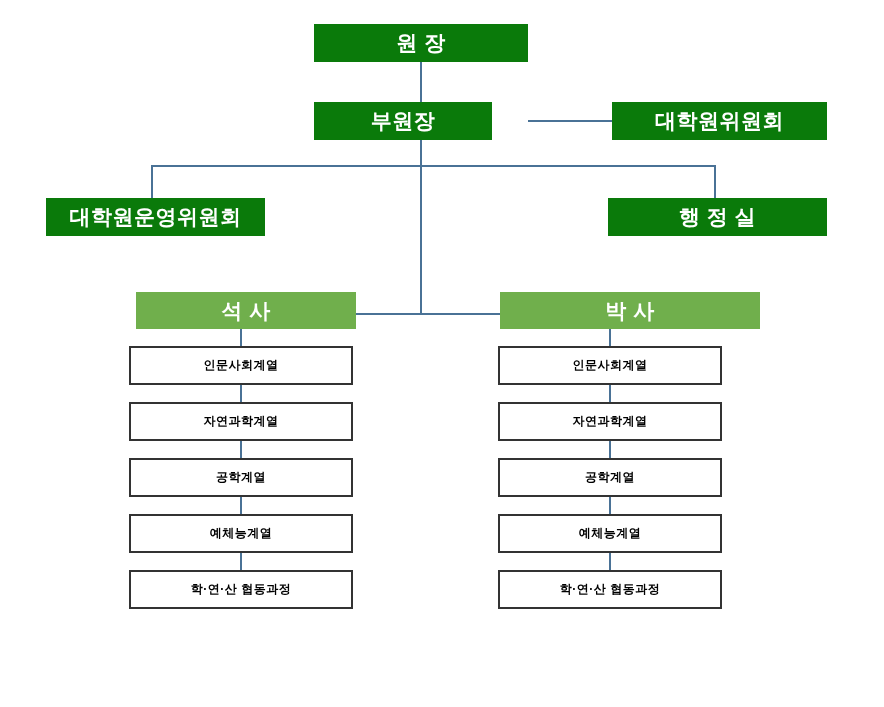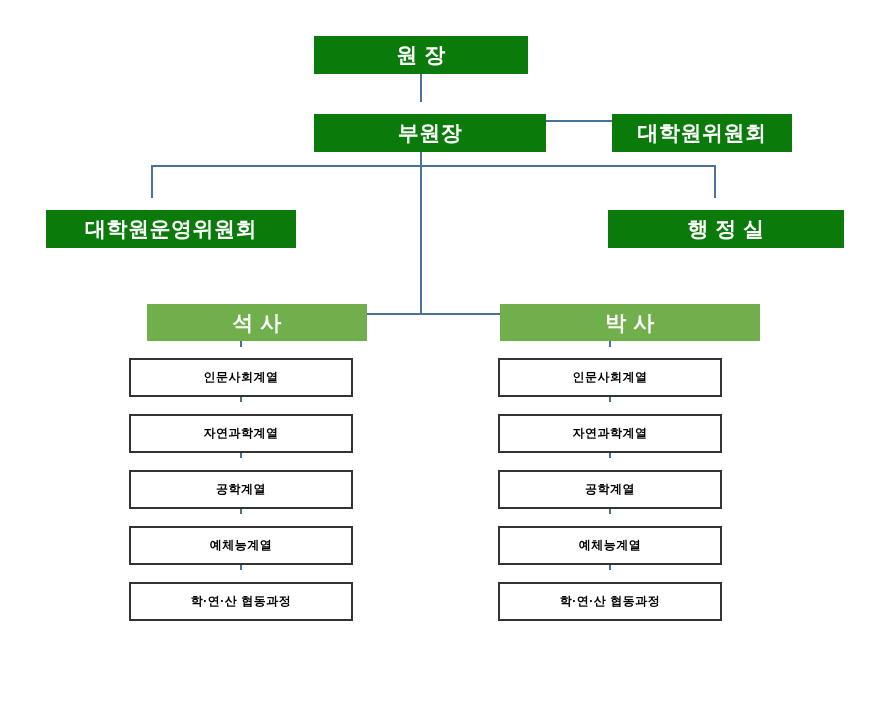--- a/index.html
+++ b/index.html
@@ -26,21 +26,20 @@
 
   
   .box {
     position: absolute;
     box-sizing: border-box;
     display: flex;
     align-items: center;
     justify-content: center;
     text-align: right;
     letter-spacing: 0.5px;
-    margin-top: 12px;
   }
 
   .box-dark {
     background: #0a7a0a;
     color: #ffffff;
     font-weight: bold;
     font-size: 21px;
   }
 
   .box-light {
@@ -86,29 +85,29 @@
   <div class="line line-v" style="left:240px; top:552px; height:18px;"></div>
 
   <div class="line line-v" style="left:609px; top:329px; height:18px;"></div>
   <div class="line line-v" style="left:609px; top:384px; height:18px;"></div>
   <div class="line line-v" style="left:609px; top:440px; height:18px;"></div>
   <div class="line line-v" style="left:609px; top:496px; height:18px;"></div>
   <div class="line line-v" style="left:609px; top:552px; height:18px;"></div>
 
   <div class="box box-dark" style="left:314px; top:24px; width:214px; height:38px;">원  장</div>
 
-  <div class="box box-dark" style="left:314px; top:102px; width:232px; height:38px;">부원장</div>
+  <div class="box box-dark" style="left:314px; top:102px; width:178px; height:38px;">부원장</div>
 
-  <div class="box box-dark" style="left:612px; top:102px; width:180px; height:38px;">대학원위원회</div>
+  <div class="box box-dark" style="left:612px; top:102px; width:215px; height:38px;">대학원위원회</div>
 
-  <div class="box box-dark" style="left:46px; top:198px; width:250px; height:38px;">대학원운영위원회</div>
+  <div class="box box-dark" style="left:46px; top:198px; width:219px; height:38px;">대학원운영위원회</div>
 
-  <div class="box box-dark" style="left:608px; top:198px; width:236px; height:38px;">행 정 실</div>
+  <div class="box box-dark" style="left:608px; top:198px; width:219px; height:38px;">행 정 실</div>
 
-  <div class="box box-light" style="left:147px; top:292px; width:220px; height:37px;">석  사</div>
+  <div class="box box-light" style="left:136px; top:292px; width:220px; height:37px;">석  사</div>
 
   <div class="box box-light" style="left:500px; top:292px; width:260px; height:37px;">박  사</div>
 
   <div class="box box-plain" style="left:129px; top:346px; width:224px; height:39px;">인문사회계열</div>
   <div class="box box-plain" style="left:129px; top:402px; width:224px; height:39px;">자연과학계열</div>
   <div class="box box-plain" style="left:129px; top:458px; width:224px; height:39px;">공학계열</div>
   <div class="box box-plain" style="left:129px; top:514px; width:224px; height:39px;">예체능계열</div>
   <div class="box box-plain" style="left:129px; top:570px; width:224px; height:39px;">학·연·산 협동과정</div>
 
   <div class="box box-plain" style="left:498px; top:346px; width:224px; height:39px;">인문사회계열</div>

